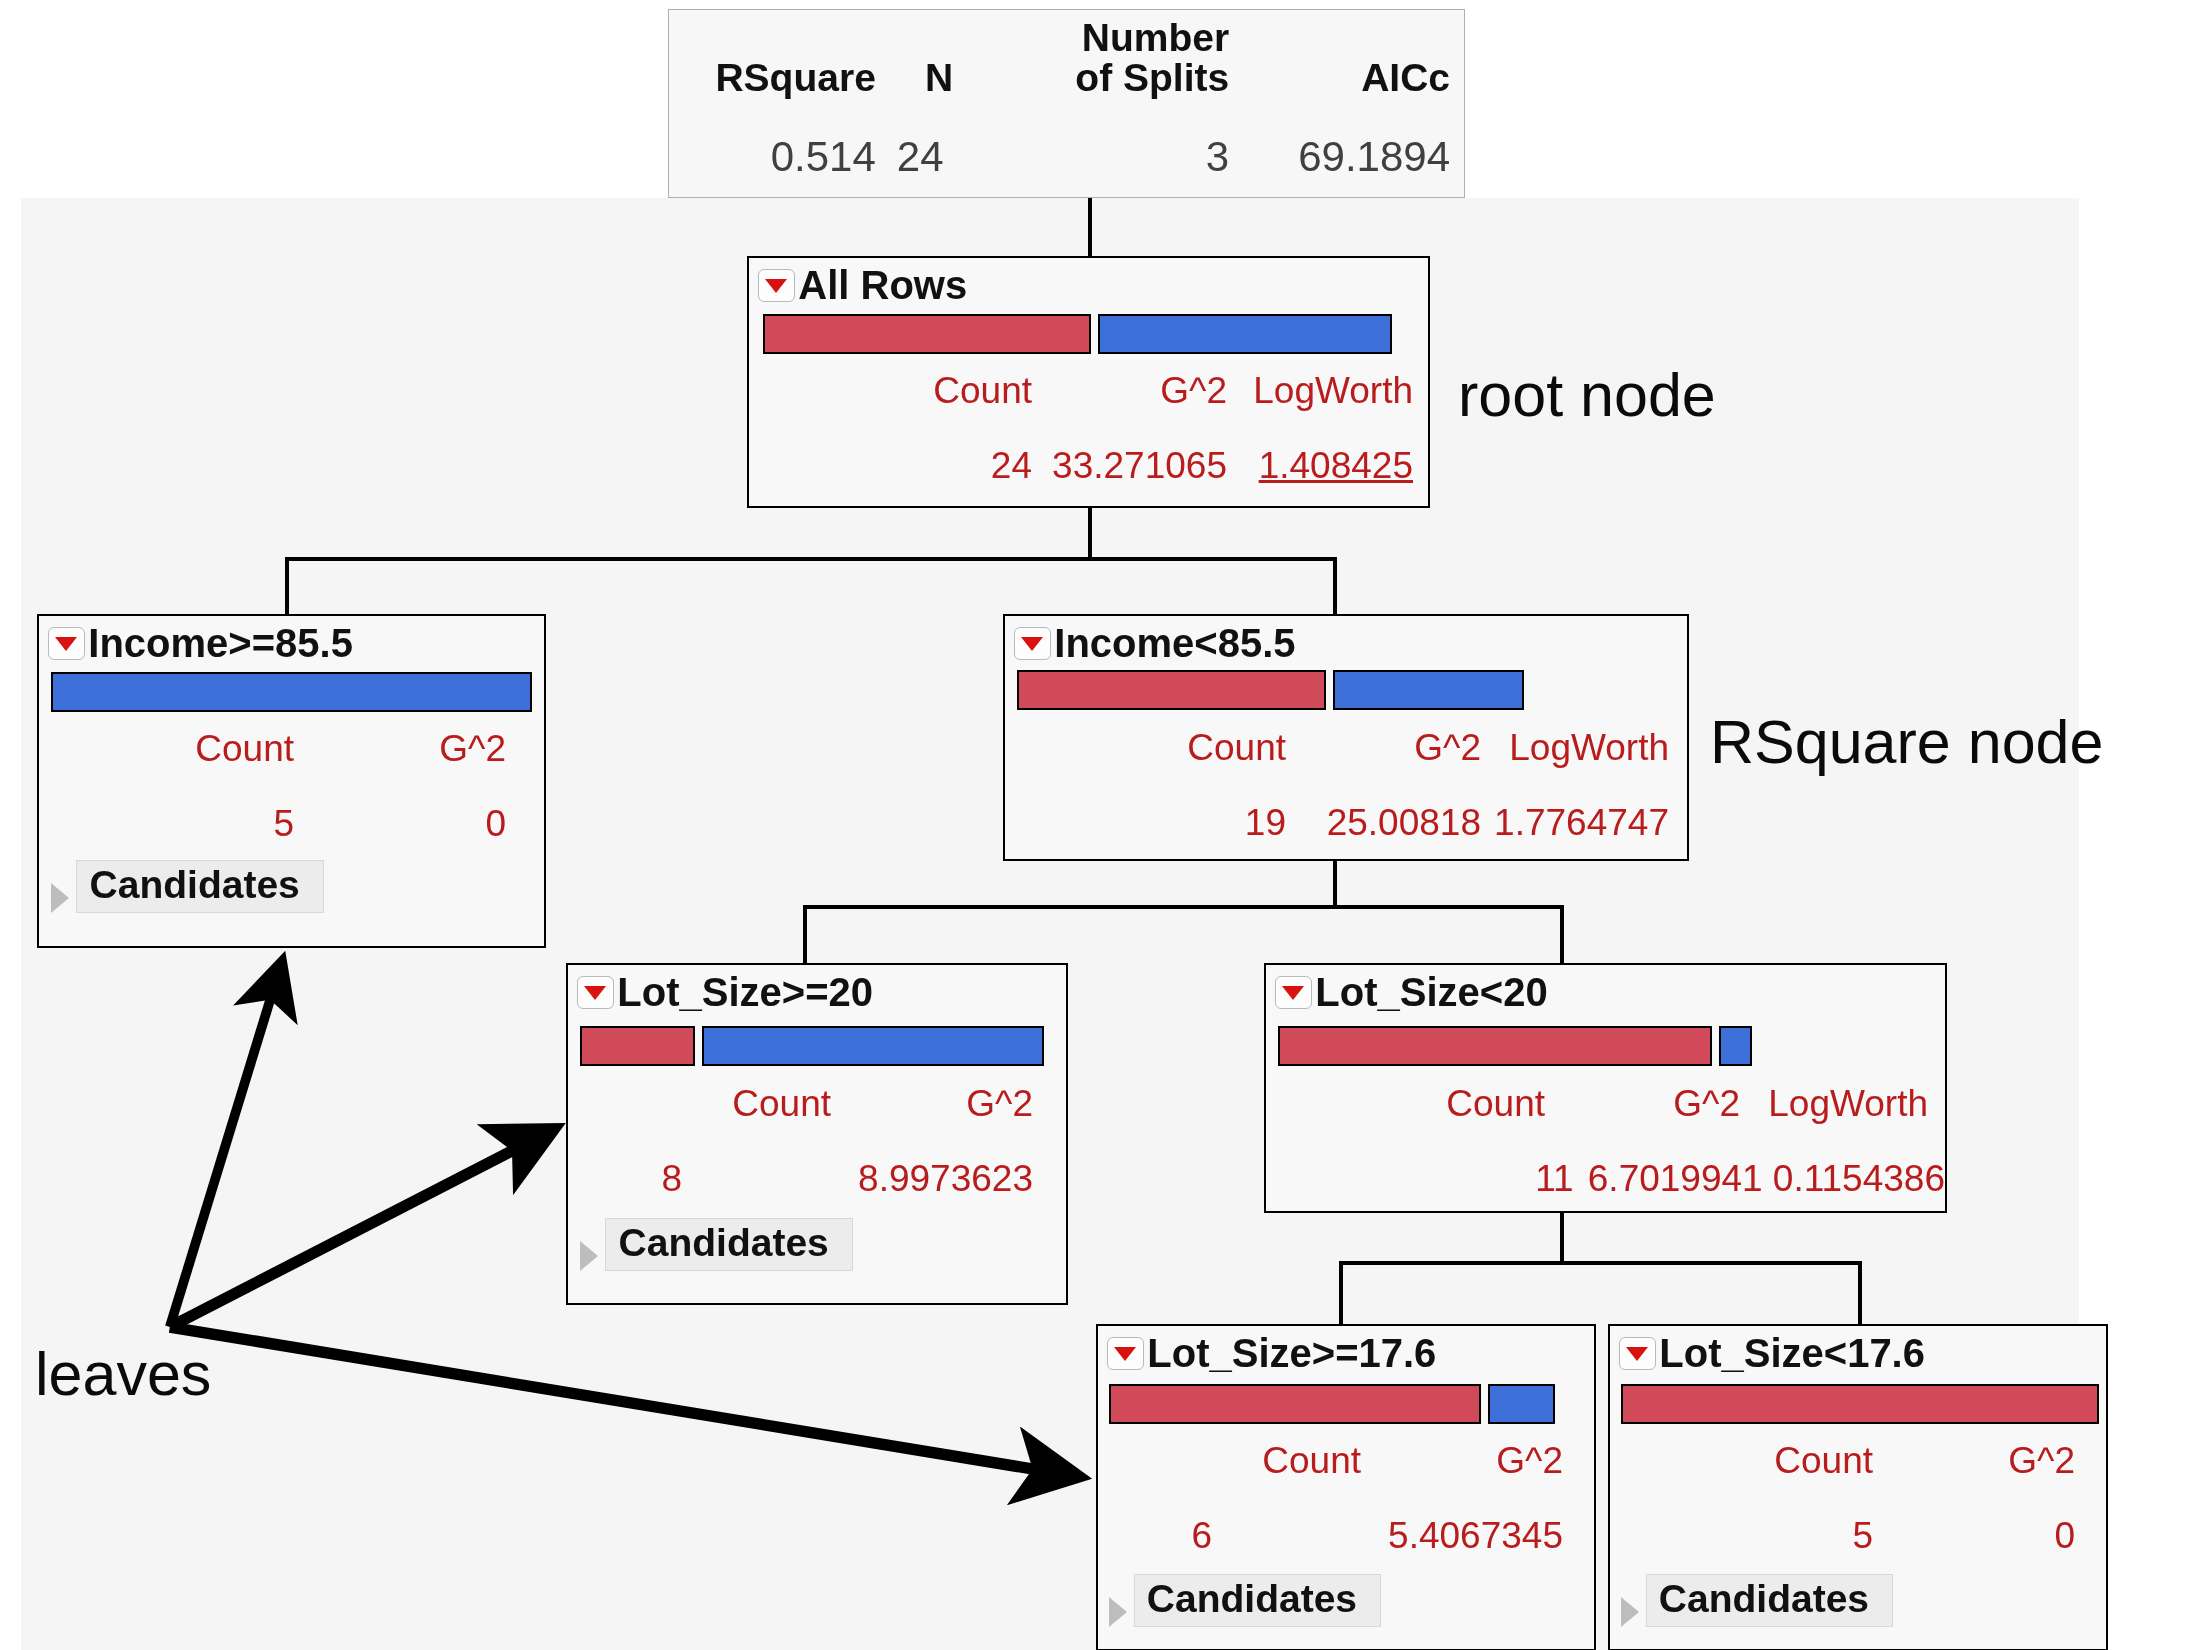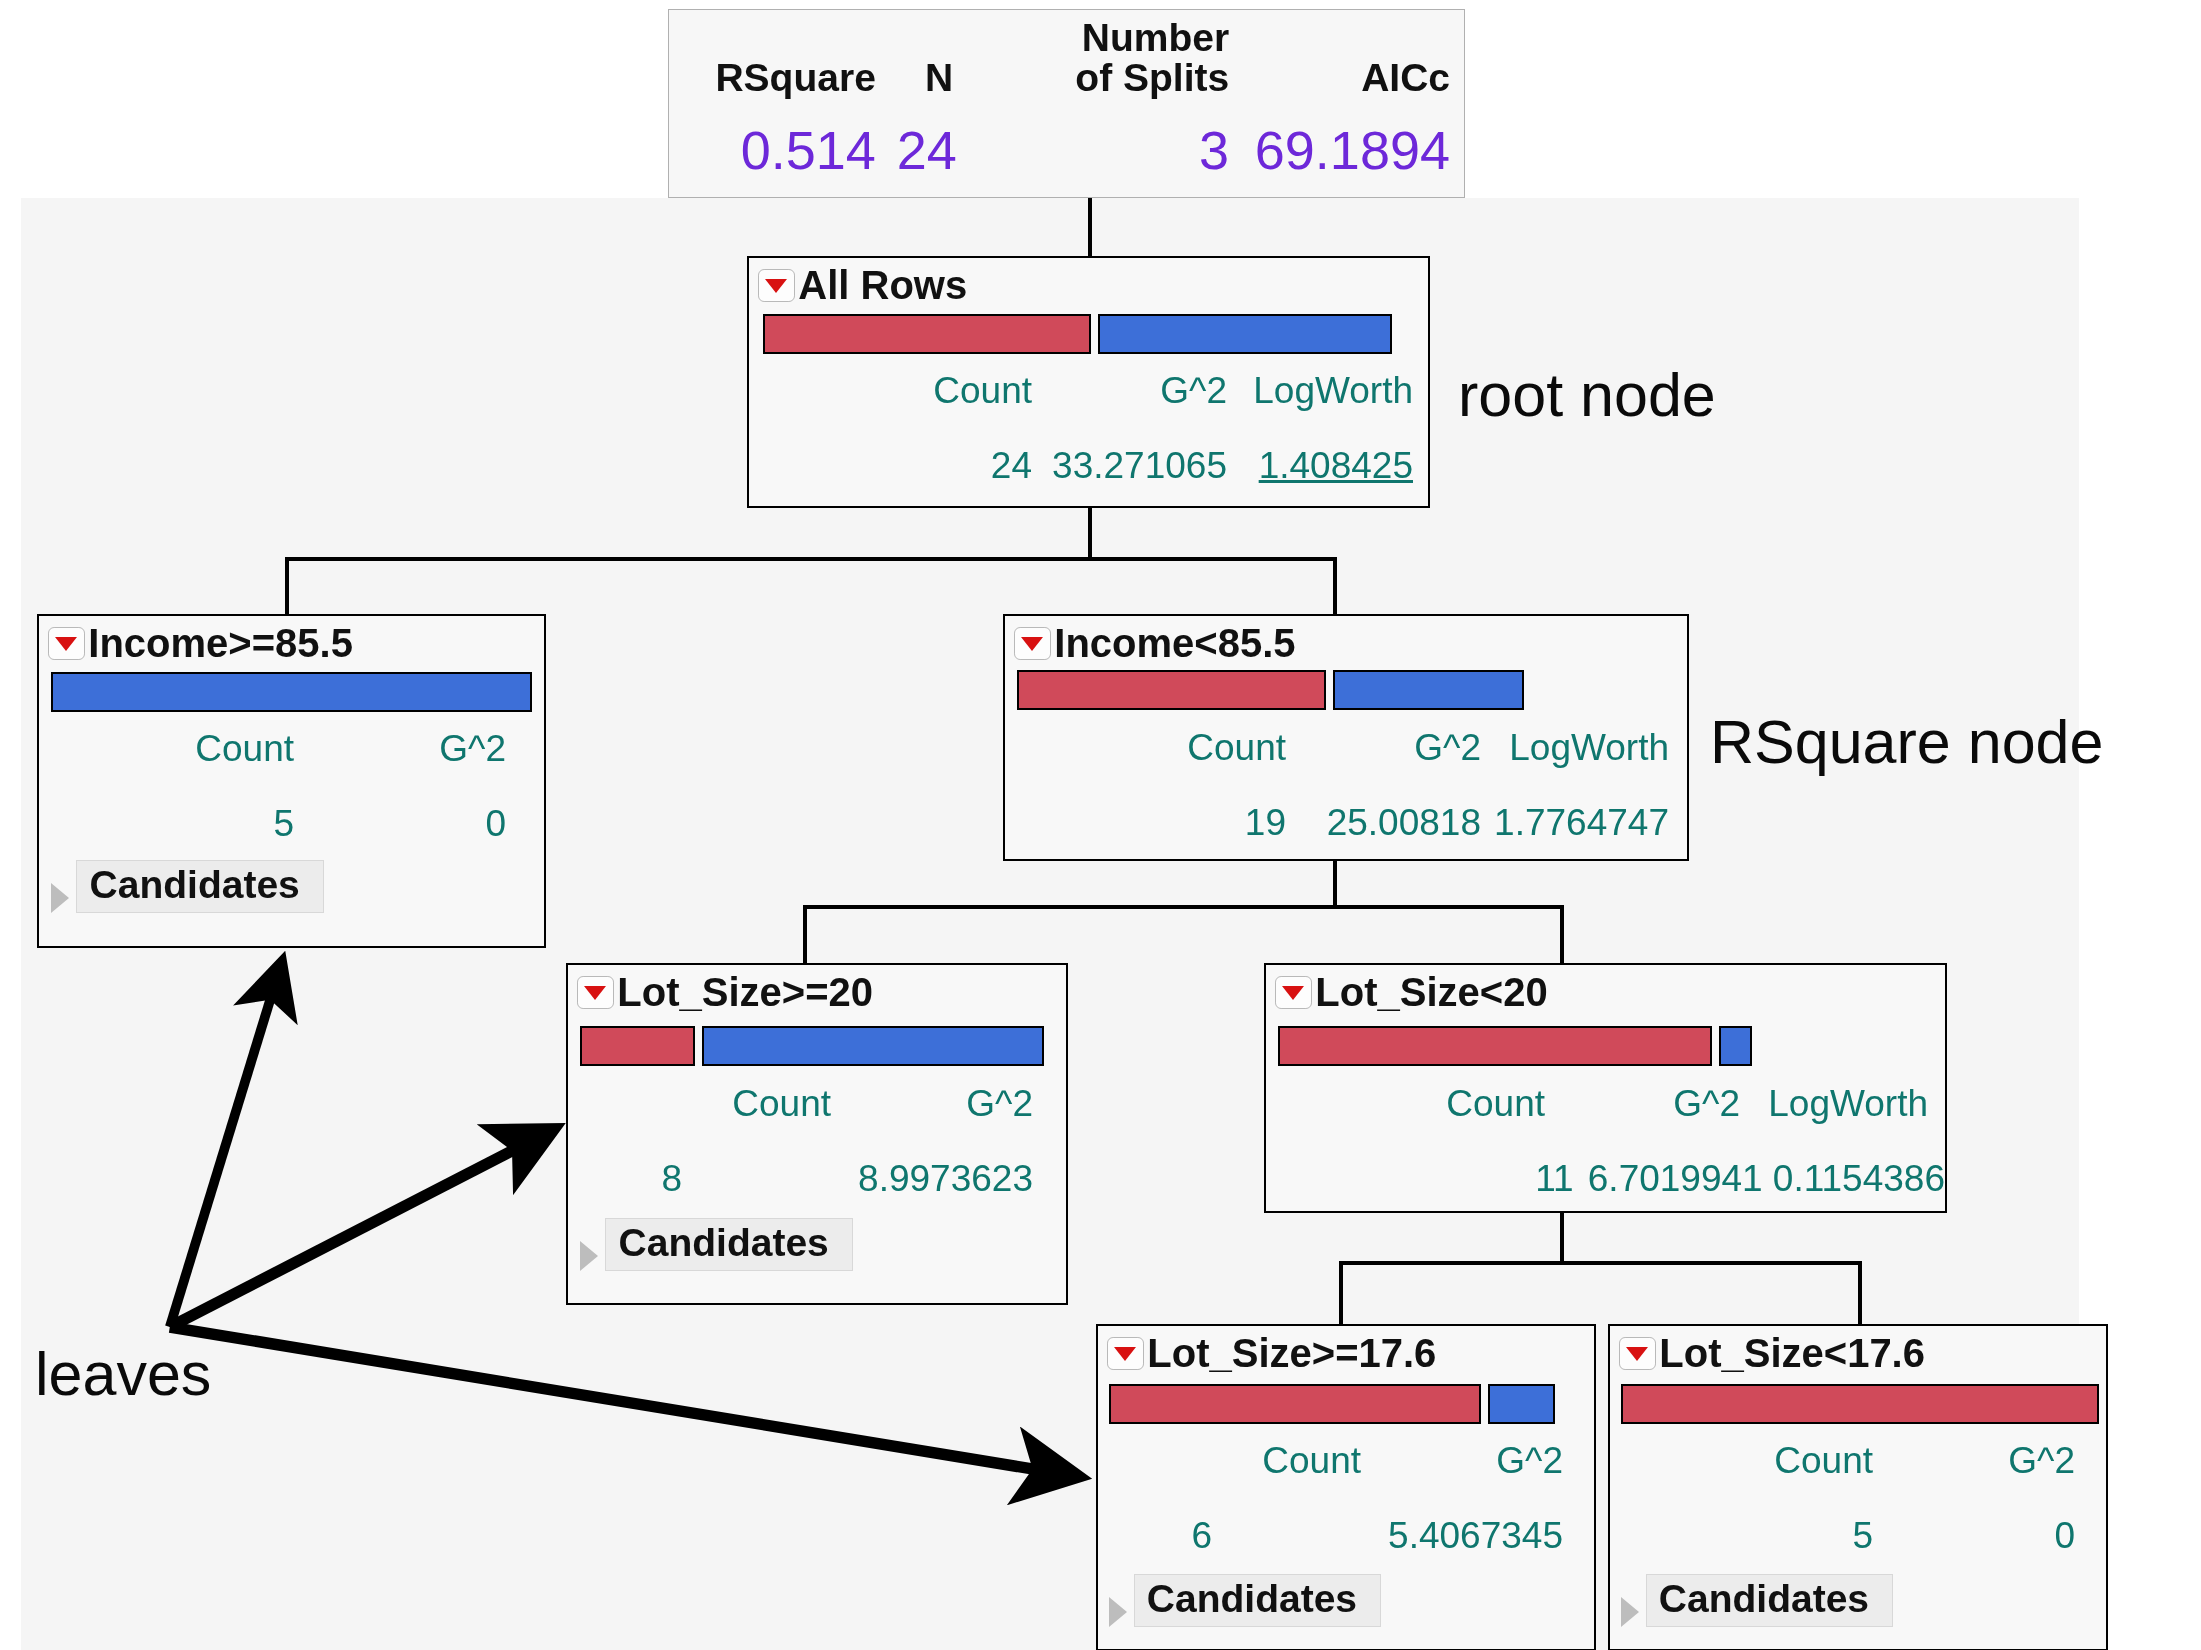--- a/index.html
+++ b/index.html
@@ -27,21 +27,21 @@
     position:absolute;left:0;top:0;width:100%;height:100%;
     display:grid;grid-template-columns:1fr 0.55fr 1.05fr 1fr;
     grid-template-rows:1fr 1fr;
     align-items:end;
   }
   .summary-grid .hdr{
     text-align:right;font-size:39px;font-weight:bold;color:#111;
     line-height:1.02;padding:0 14px 5.3px 0;white-space:pre-line;
   }
   .summary-grid .val{
-    text-align:right;font-size:54px;color:#6d28d9;
+    text-align:right;font-size:42px;color:#404040;
     padding:0 14px 16px 0;
   }
   .summary-grid .val.n-col{text-align:left;padding-left:7px;}
   .summary-grid .hdr.n-col{text-align:center;padding-right:23px;}
 
   
   .node{
     position:absolute;background:#f8f8f8;border:2.6px solid #000;
     box-sizing:border-box;
   }
@@ -61,21 +61,21 @@
     border-left:11.4px solid transparent;
     border-right:11.4px solid transparent;
     border-top:14px solid #d81111;
   }
   .bars{position:absolute;display:flex;gap:7px;height:40px;}
   .bar{height:100%;border:2.6px solid #000;box-sizing:border-box;}
   .bar.red{background:#d04a5a;}
   .bar.blue{background:#3d6fd8;}
 
   .stats{position:absolute;left:0;right:0;}
-  .stats-row{display:flex;font-size:37px;color:#0f766e;white-space:nowrap;}
+  .stats-row{display:flex;font-size:37px;color:#b91c1c;white-space:nowrap;}
   .stats-row .cell{text-align:right;}
   .stats-row.hdr .cell{font-weight:normal;}
 
   
   .candidates{
     position:absolute;display:flex;align-items:flex-end;gap:7px;
   }
   .cand-tri{
     width:0;height:0;flex:0 0 auto;
     border-top:15px solid transparent;

